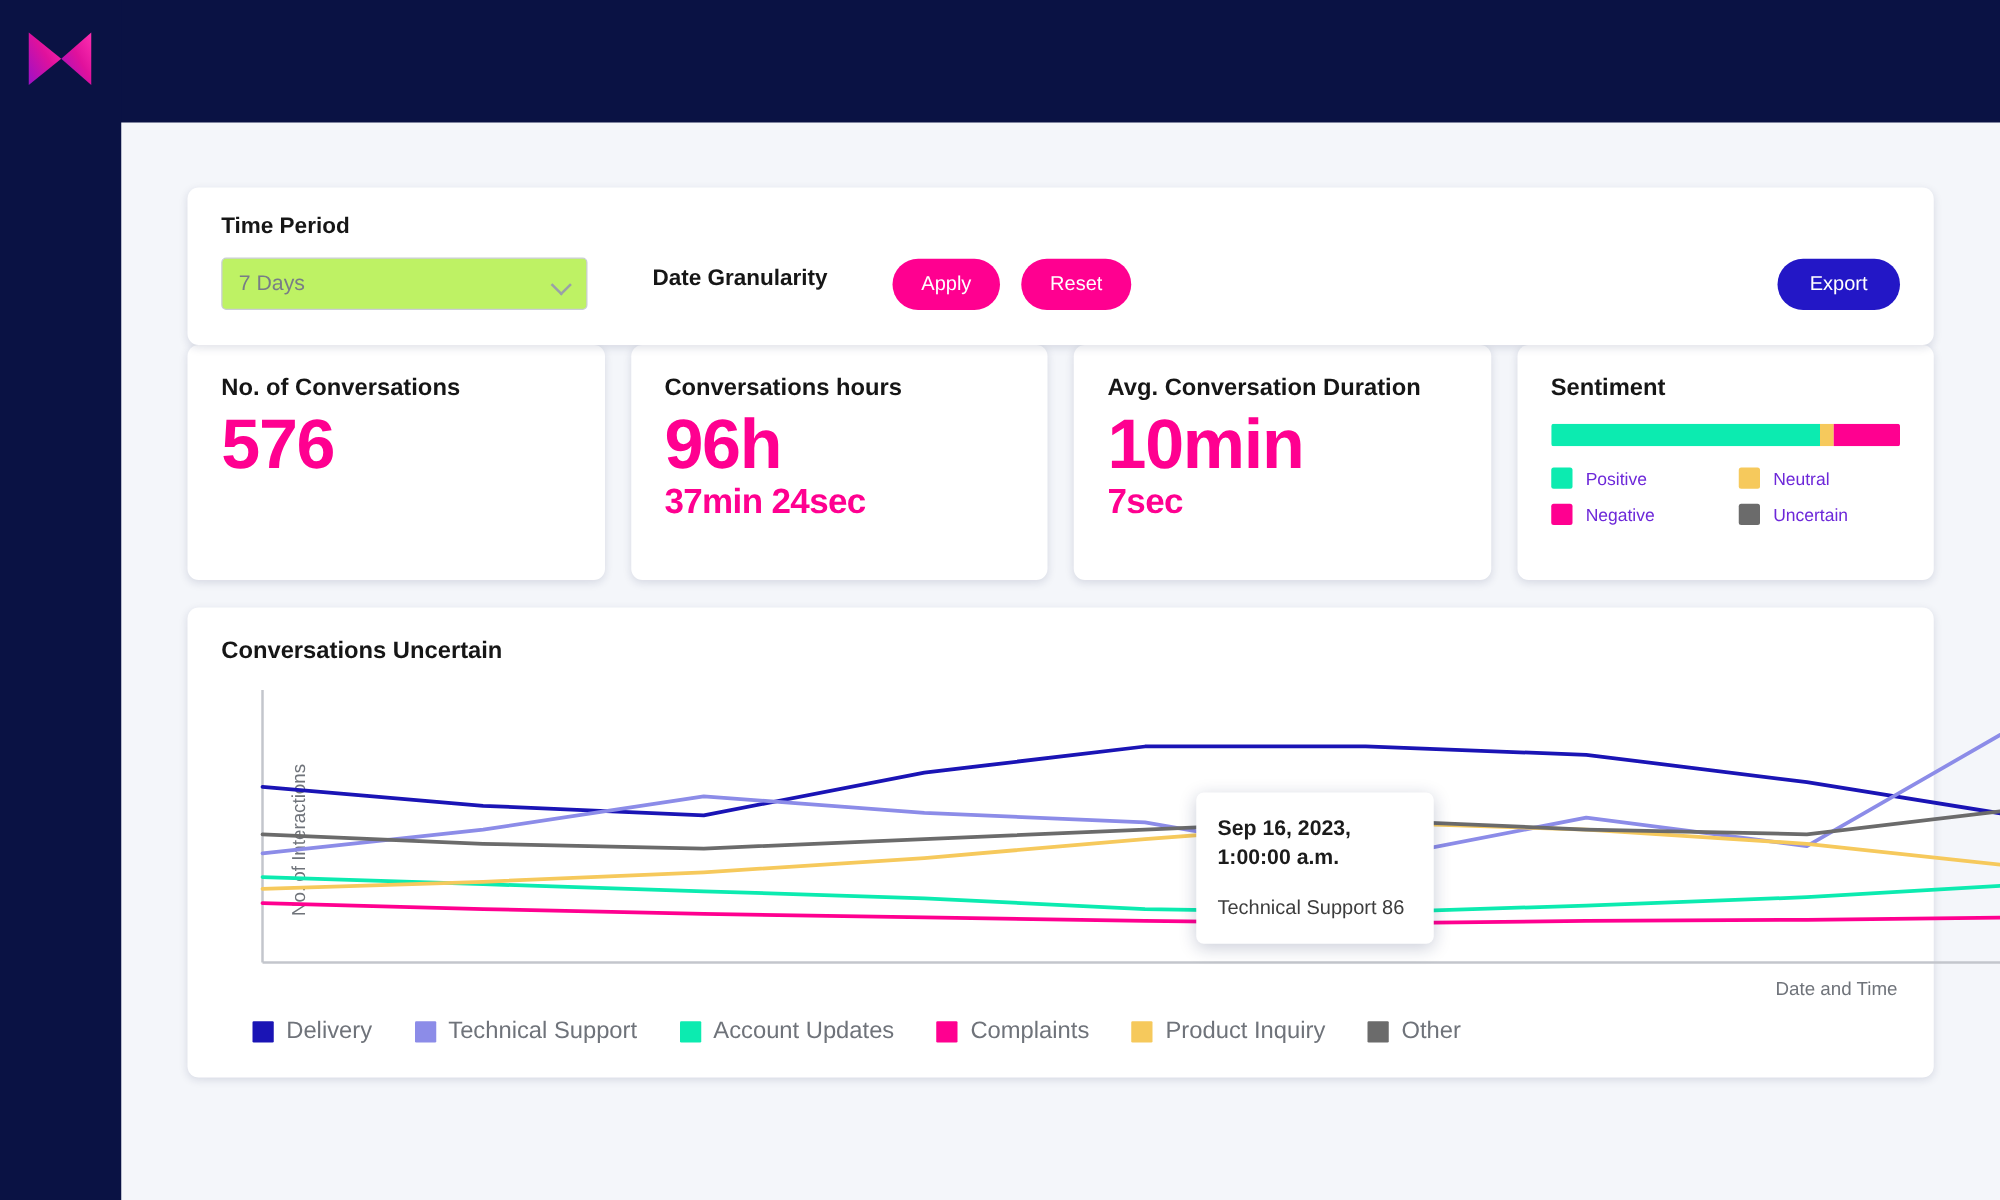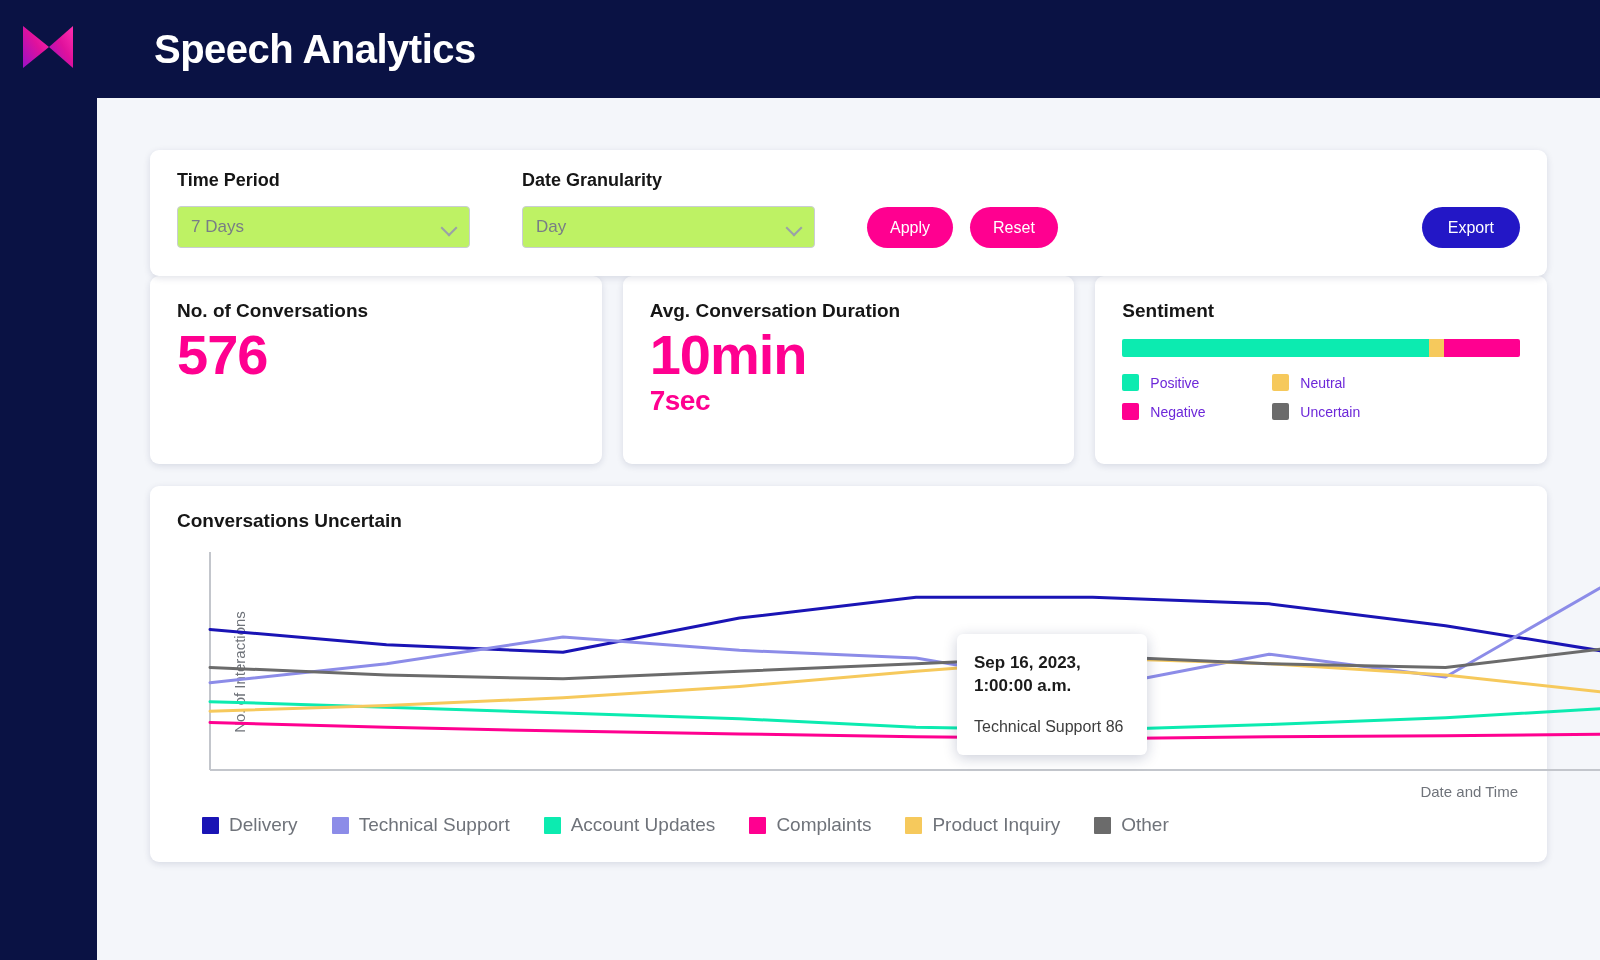--- a/index.html
+++ b/index.html
@@ -190,53 +190,51 @@
             <stop offset="0.55" stop-color="#e0119c"></stop>
             <stop offset="1" stop-color="#ff2fb0"></stop>
           </linearGradient>
         </defs>
         <path d="M3 4 L3 46 L29 25 Z" fill="url(#mg)"></path>
         <path d="M29 25 L53 4 L53 46 Z" fill="url(#mg)"></path>
       </svg>
     </div>
   </div>
 
-  <div class="header">
-    <div class="header-title">Speech Analytics</div>
-  </div>
 
   <div class="content">
 
     <div class="card filter-card">
       <div class="filter-group">
         <label class="filter-label">Time Period</label>
         <div class="select">
           <span class="select-value">7 Days</span>
           <span class="chev"></span>
         </div>
       </div>
       <div class="filter-group">
         <label class="filter-label">Date Granularity</label>
-        <div class="select">
-          <span class="select-value">Day</span>
-          <span class="chev"></span>
-        </div>
       </div>
       <button class="btn btn-pink">Apply</button>
       <button class="btn btn-pink">Reset</button>
       <button class="btn btn-blue btn-right">Export</button>
     </div>
 
     <div class="kpi-row">
 
       <div class="card kpi-card">
         <div class="kpi-title">No. of Conversations</div>
         <div class="kpi-value">576</div>
       </div>
 
+      <div class="card kpi-card">
+        <div class="kpi-title">Conversations hours</div>
+        <div class="kpi-value">96h</div>
+        <div class="kpi-sub">37min 24sec</div>
+      </div>
 
       <div class="card kpi-card">
         <div class="kpi-title">Avg. Conversation Duration</div>
         <div class="kpi-value">10min</div>
         <div class="kpi-sub">7sec</div>
       </div>
 
       <div class="card kpi-card">
         <div class="kpi-title">Sentiment</div>
         <div class="sent-bar" id="sent-bar">

